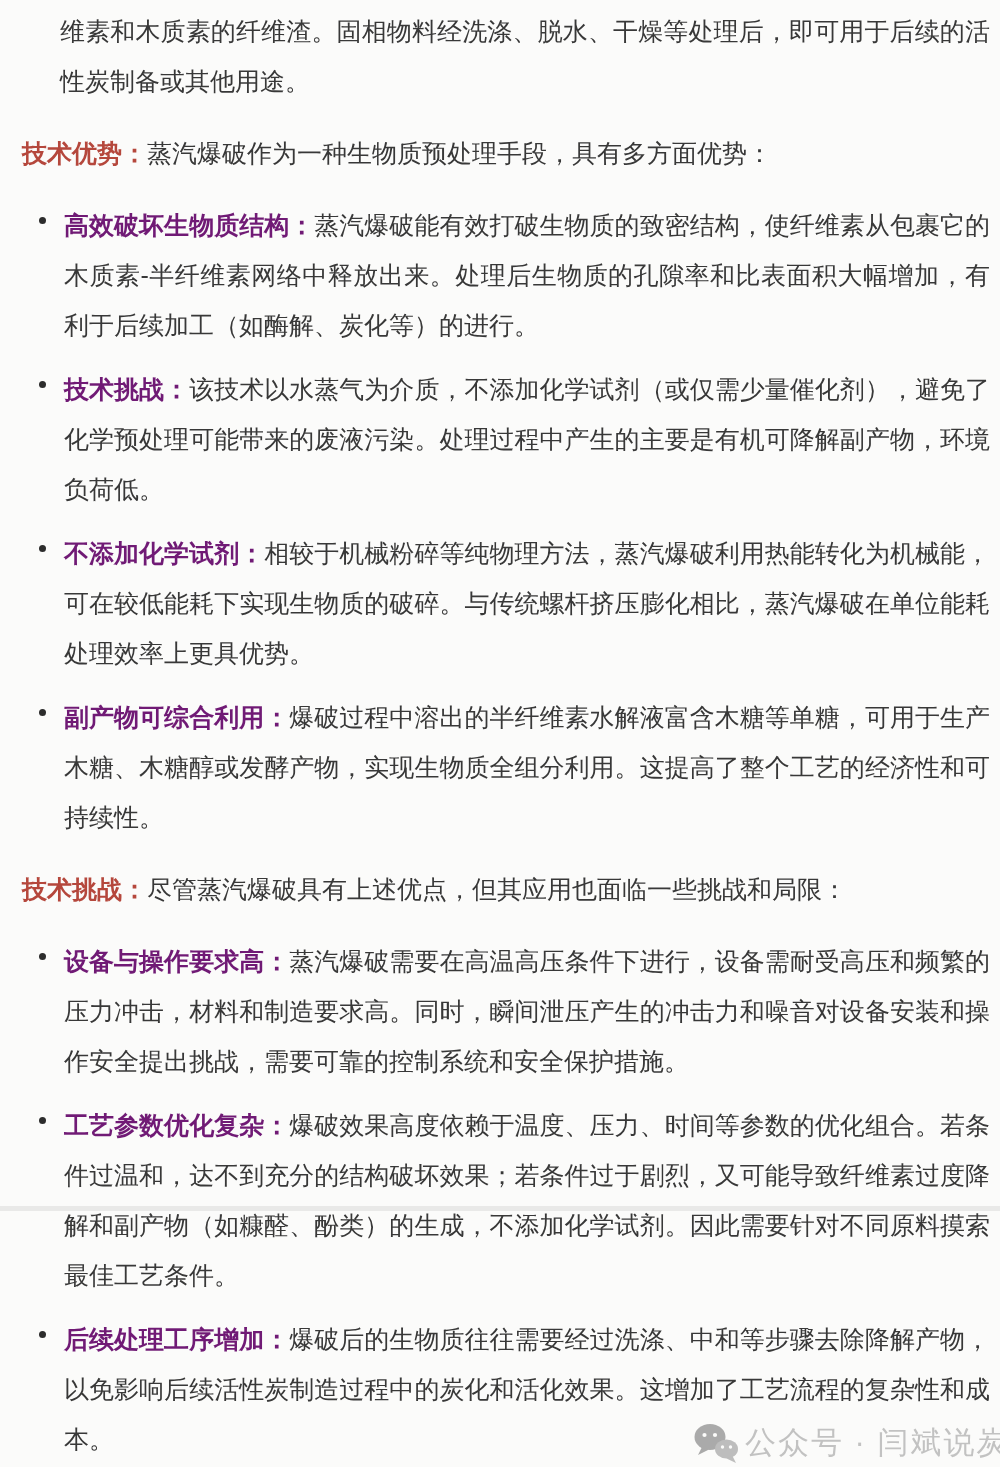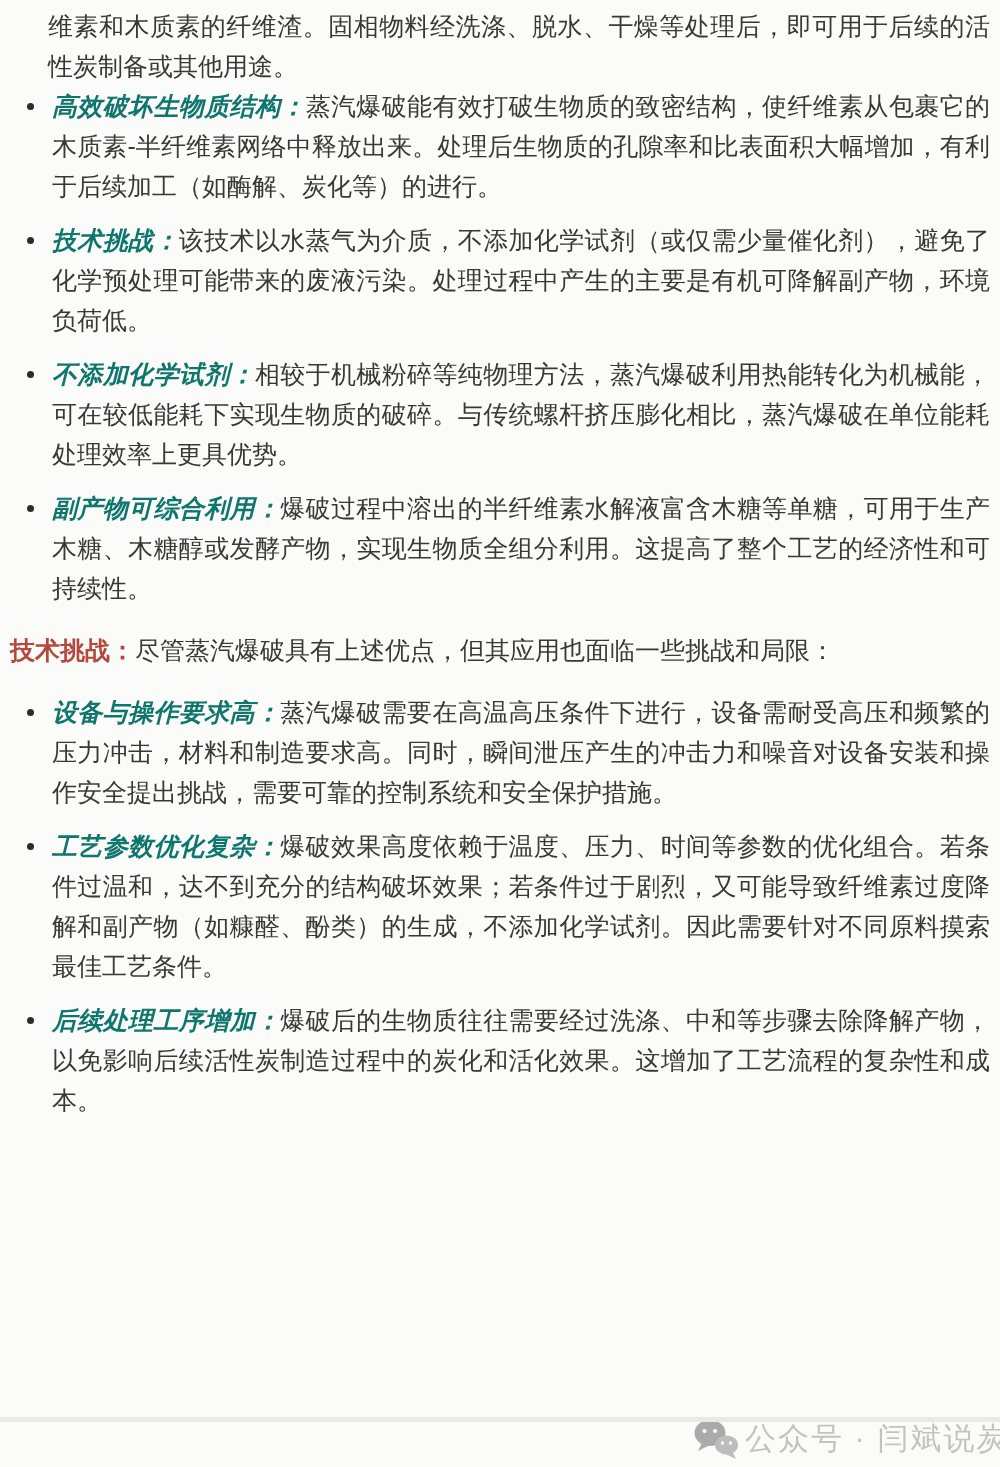--- a/index.html
+++ b/index.html
@@ -8,24 +8,24 @@
     height: 1467px;
     background: #fbfbfa;
     overflow: hidden;
     font-family: "Liberation Sans", "DejaVu Sans", sans-serif;
     color: #383838;
     position: relative;
   }
   .page {
     box-sizing: border-box;
     width: 1000px;
-    height: 1422px;
-    padding: 6px 10px 0 10px;
+    height: 1211px;
+    padding: 6px 10px 0 22px;
     font-size: 25px;
-    line-height: 40px;
+    line-height: 50px;
     position: relative;
   }
   .intro {
     margin: 0 0 0 38px;
     text-align: justify;
   }
   .lead {
     margin: 22px 0;
     text-align: justify;
   }
@@ -47,23 +47,22 @@
   .dot {
     position: absolute;
     left: -25px;
     top: 17px;
     width: 7px;
     height: 7px;
     border-radius: 50%;
     background: #2c2c2c;
   }
   .label {
-    color: #0f766e;
+    color: #701a75;
     font-weight: 700;
-    font-style: italic;
   }
   .watermark {
     position: absolute;
     left: 693px;
     top: 1418px;
     display: flex;
     align-items: center;
     gap: 6px;
     opacity: 0.72;
     pointer-events: none;
@@ -84,20 +83,21 @@
     background: #e9e9e8;
   }
 </style>
 </head>
 <body>
 
 <div class="page">
 
   <p class="intro">维素和木质素的纤维渣。固相物料经洗涤、脱水、干燥等处理后，即可用于后续的活性炭制备或其他用途。</p>
 
+  <p class="lead"><span class="heading">技术优势：</span><span>蒸汽爆破作为一种生物质预处理手段，具有多方面优势：</span></p>
 
   <ul class="list">
     <li class="item">
       <span class="dot"></span><span class="label">高效破坏生物质结构：</span><span>蒸汽爆破能有效打破生物质的致密结构，使纤维素从包裹它的木质素-半纤维素网络中释放出来。处理后生物质的孔隙率和比表面积大幅增加，有利于后续加工（如酶解、炭化等）的进行。</span>
     </li>
     <li class="item">
       <span class="dot"></span><span class="label">技术挑战：</span><span>该技术以水蒸气为介质，不添加化学试剂（或仅需少量催化剂），避免了化学预处理可能带来的废液污染。处理过程中产生的主要是有机可降解副产物，环境负荷低。</span>
     </li>
     <li class="item">
       <span class="dot"></span><span class="label">不添加化学试剂：</span><span>相较于机械粉碎等纯物理方法，蒸汽爆破利用热能转化为机械能，可在较低能耗下实现生物质的破碎。与传统螺杆挤压膨化相比，蒸汽爆破在单位能耗处理效率上更具优势。</span>

